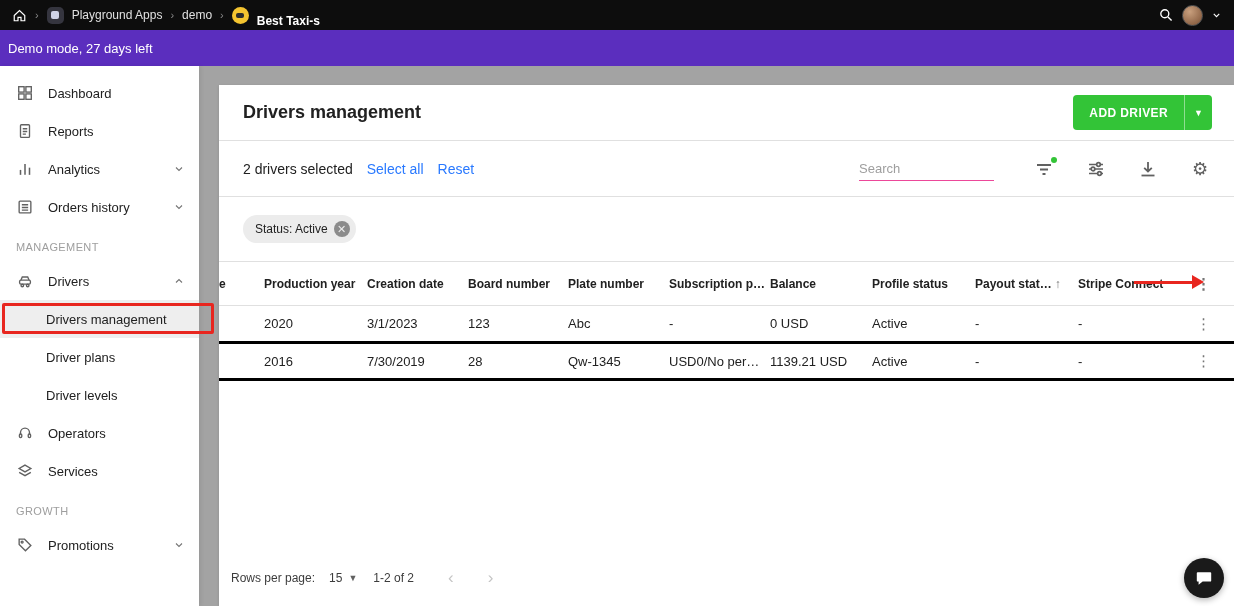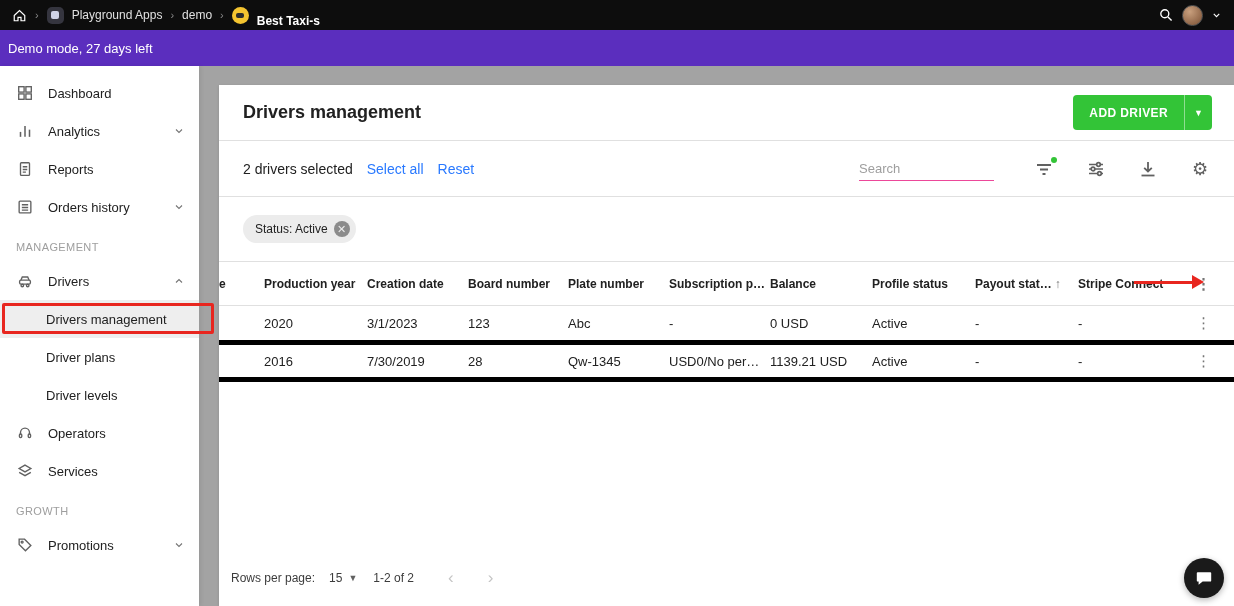--- a/index.html
+++ b/index.html
@@ -53,21 +53,21 @@
   .tool-ic{width:24px;height:24px;display:flex;align-items:center;justify-content:center;position:relative;cursor:pointer;margin-left:14px;}
   .tool-ic .gdot{position:absolute;top:0;right:-1px;width:6px;height:6px;border-radius:50%;background:#33c437;}
   .gear-glyph{font-size:18px;color:#616161;line-height:1;}
   
   .chip-row{height:64px;display:flex;align-items:center;padding:0 24px;flex:none;}
   .chip{background:#ececec;border-radius:15px;height:28px;display:inline-flex;align-items:center;padding:0 6px 0 12px;font-size:12px;gap:6px;}
   .chip-x{width:16px;height:16px;border-radius:50%;background:#8b8b8b;color:#ececec;font-size:11px;display:flex;align-items:center;justify-content:center;cursor:pointer;line-height:1;}
   
   table{border-collapse:collapse;table-layout:fixed;width:1015px;flex:none;}
   th{height:44px;font-size:12px;font-weight:700;text-align:left;border-top:1px solid #e0e0e0;border-bottom:1px solid #e0e0e0;white-space:nowrap;overflow:hidden;padding-right:6px;}
-  td{height:37px;font-size:13px;text-align:left;border-bottom:5px solid #000000;white-space:nowrap;overflow:hidden;padding-right:6px;}
+  td{height:37px;font-size:13px;text-align:left;border-bottom:3px solid #000000;white-space:nowrap;overflow:hidden;padding-right:6px;}
   .dots{color:#757575;font-size:15px;padding-left:18px;cursor:pointer;letter-spacing:0;}
   .sort-arr{color:#757575;font-size:12px;margin-left:3px;}
   
   .card-footer{margin-top:auto;height:56px;display:flex;align-items:center;padding-left:12px;font-size:12px;color:#3c3c3c;flex:none;}
   .rpp-val{margin-left:14px;display:flex;align-items:center;gap:6px;cursor:pointer;}
   .rpp-caret{font-size:9px;color:#616161;}
   .range{margin-left:16px;}
   .pg-chev{margin-left:34px;color:#c5c5c5;font-size:17px;cursor:default;}
   
   .red-arrow-line{position:absolute;left:915px;top:196px;width:60px;height:3px;background:#e8261f;z-index:6;}
@@ -128,44 +128,44 @@
               <rect x="3" y="11" width="6" height="6"></rect>
               <rect x="11" y="11" width="6" height="6"></rect>
             </g>
           </svg>
         </span>
       <span class="lbl">Dashboard</span>
     </div>
     <div class="s-item">
       <span>
           <svg width="18" height="18" viewBox="0 0 20 20">
+            <g fill="none" stroke="#616161" stroke-width="1.5">
+              <rect x="5" y="3" width="10" height="14" rx="1"></rect>
+              <path d="M7.5 7.5h5M7.5 10.5h5M7.5 13.5h3.5"></path>
+            </g>
+          </svg>
+        </span>
+      <span class="lbl">Reports</span>
+    </div>
+    <div class="s-item">
+      <span>
+          <svg width="18" height="18" viewBox="0 0 20 20">
             <g fill="none" stroke="#616161" stroke-width="1.7">
               <path d="M5 16.5v-5.5"></path>
               <path d="M10 16.5V4.5"></path>
               <path d="M15 16.5V8.5"></path>
             </g>
           </svg>
         </span>
       <span class="lbl">Analytics</span>
       <span class="chev">
           <svg width="12" height="12" viewBox="0 0 20 20">
             <path d="M5 7.5l5 5 5-5" fill="none" stroke="#757575" stroke-width="1.8"></path>
           </svg>
         </span>
-    </div>
-    <div class="s-item">
-      <span>
-          <svg width="18" height="18" viewBox="0 0 20 20">
-            <g fill="none" stroke="#616161" stroke-width="1.5">
-              <rect x="5" y="3" width="10" height="14" rx="1"></rect>
-              <path d="M7.5 7.5h5M7.5 10.5h5M7.5 13.5h3.5"></path>
-            </g>
-          </svg>
-        </span>
-      <span class="lbl">Reports</span>
     </div>
     <div class="s-item">
       <span>
           <svg width="18" height="18" viewBox="0 0 20 20">
             <g fill="none" stroke="#616161" stroke-width="1.5">
               <rect x="3.5" y="3.5" width="13" height="13" rx="1"></rect>
               <path d="M6.5 7.5h7M6.5 10.5h7M6.5 13.5h7"></path>
             </g>
           </svg>
         </span>

